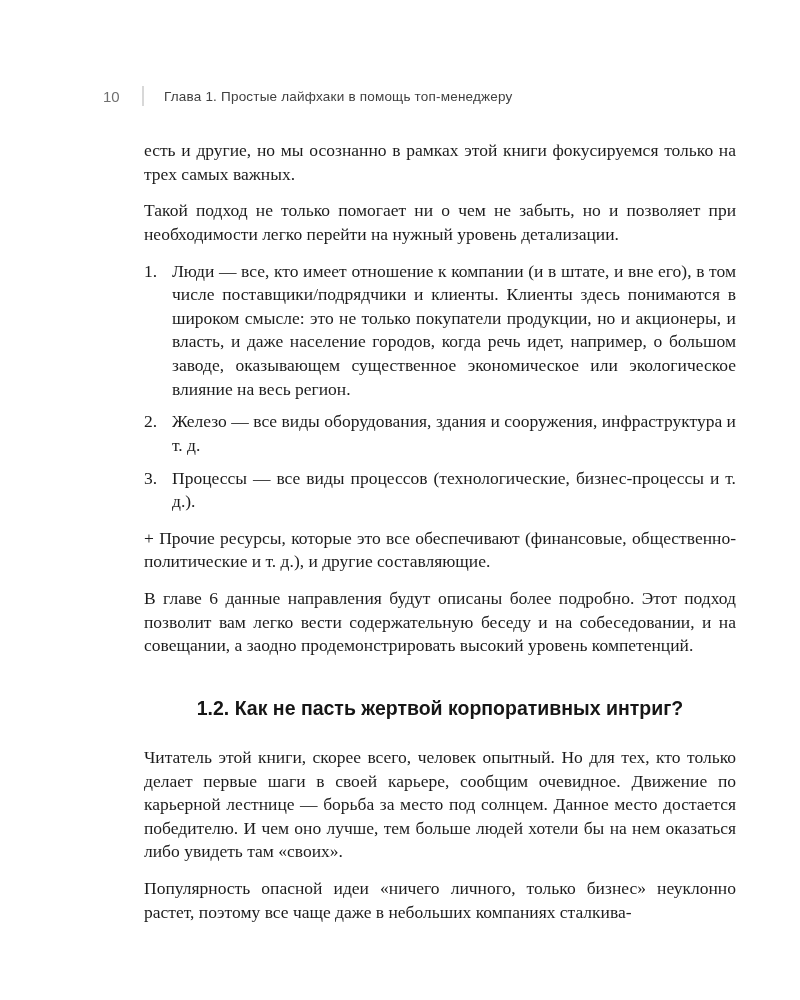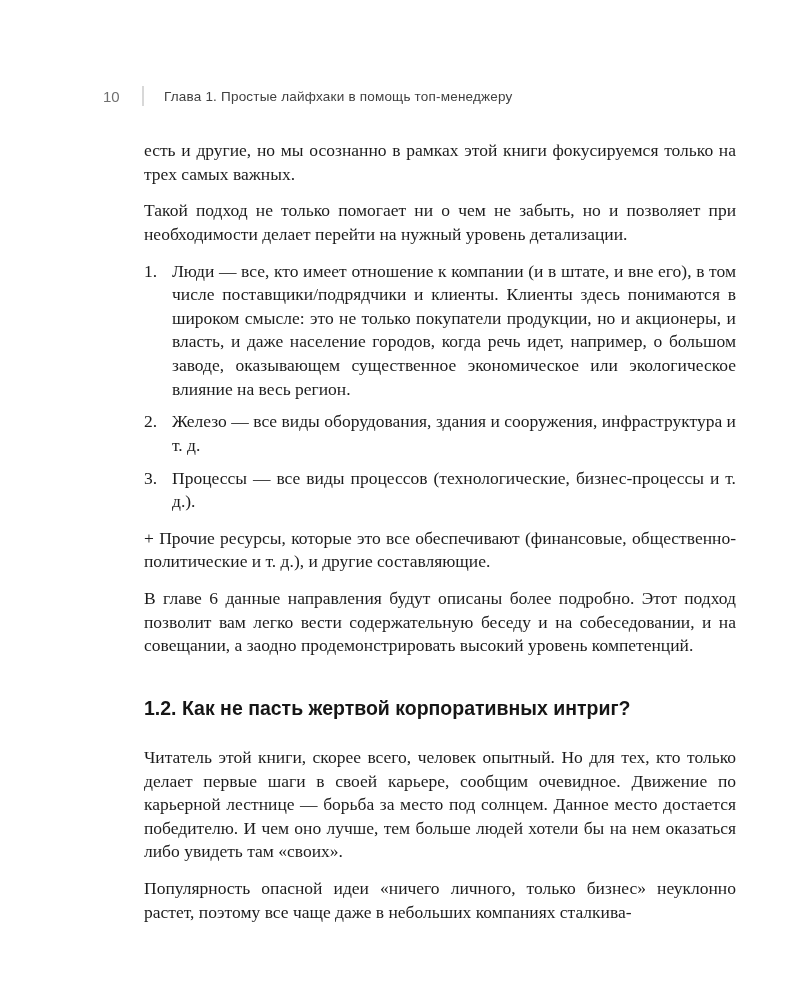--- a/index.html
+++ b/index.html
@@ -74,39 +74,39 @@
     position: absolute;
     left: 0;
     top: 0;
   }
   .section-heading {
     font-family: "Liberation Sans", sans-serif;
     font-weight: 700;
     font-size: 19.5px;
     color: #161616;
     margin: 39px 0 26px 0;
-    text-align: left;
+    text-align: center;
   }
 </style>
 </head>
 <body>
 
 <div class="page">
 
   <header class="running-head">
     <span class="page-num">10</span>
     <span class="head-divider"></span>
     <span class="chapter-title">Глава 1. Простые лайфхаки в помощь топ-менеджеру</span>
   </header>
 
   <main class="content">
 
     <p>есть и другие, но мы осознанно в рамках этой книги фокусируемся только на трех самых важных.</p>
 
-    <p>Такой подход не только помогает ни о чем не забыть, но и позволяет при необходимости делает перейти на нужный уровень детализации.</p>
+    <p>Такой подход не только помогает ни о чем не забыть, но и позволяет при необходимости легко перейти на нужный уровень детализации.</p>
 
     <div class="num-list">
       <div class="li">
         <span class="num">1.</span>
         <span class="txt">Люди — все, кто имеет отношение к компании (и в штате, и вне его), в том числе поставщики/подрядчики и клиенты. Клиенты здесь понимаются в широком смысле: это не только покупатели продукции, но и акционеры, и власть, и даже население городов, когда речь идет, например, о большом заводе, оказывающем существенное экономическое или экологическое влияние на весь регион.</span>
       </div>
       <div class="li">
         <span class="num">2.</span>
         <span class="txt">Железо — все виды оборудования, здания и сооружения, инфраструктура и т. д.</span>
       </div>

